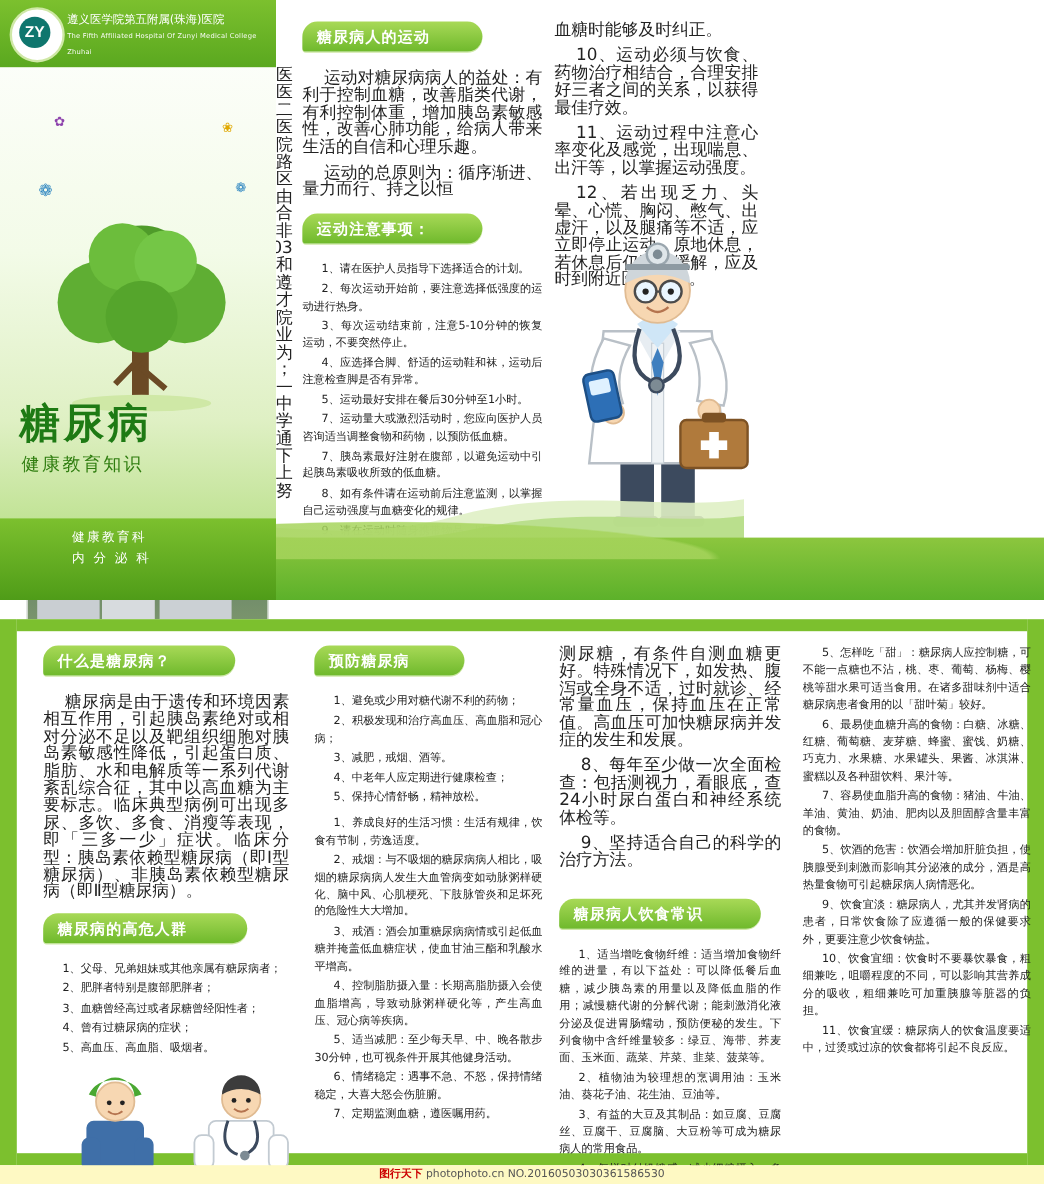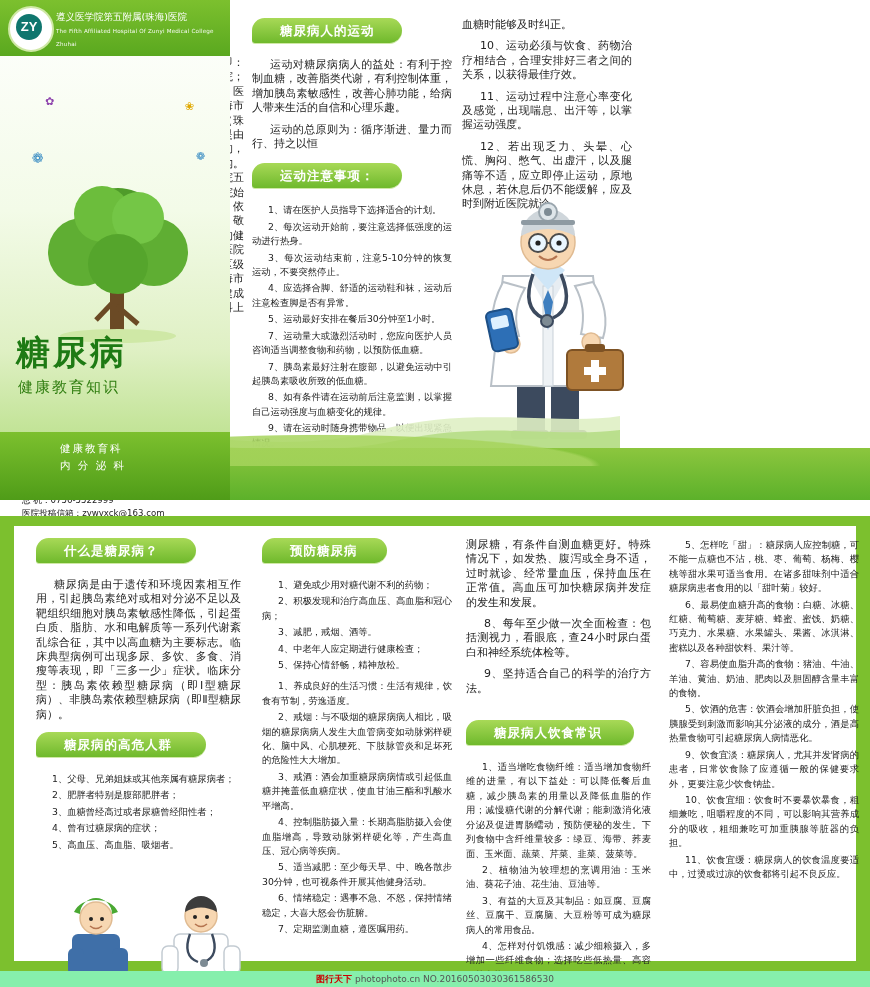--- a/index.html
+++ b/index.html
@@ -17,37 +17,37 @@
   .wave{position:absolute;left:0;bottom:44px;width:620px;height:60px;overflow:hidden;}
   .wave svg{display:block;}
 
   
   .col{position:absolute;top:18px;}
   .col1{left:22px;width:222px;}
   .col2{left:252px;width:200px;}
   .col3{left:462px;width:170px;}
   .col4{left:640px;top:0;width:230px;height:500px;}
 
-  .hdr{position:relative;display:block;height:32px;margin:0 0 8px 0;padding-left:16px;}
+  .hdr{position:relative;display:block;height:32px;margin:0 0 8px 0;}
   .hdr .tagbg{position:absolute;left:0;top:0;height:25px;border-radius:13px 13px 13px 3px;
     background:linear-gradient(180deg,#a8d957 0%,#6fb92c 100%);box-shadow:0 1px 0 #cfe8a6;}
   .hdr .tagtxt{position:relative;display:inline-block;color:#fff;font-size:12.5px;font-weight:bold;
     line-height:25px;padding:0 12px;white-space:nowrap;letter-spacing:1px;
     font-family:"DejaVu Sans","Liberation Sans",sans-serif;}
 
   .title1{position:relative;height:30px;margin-bottom:8px;}
   .title1 .t{font-size:17px;font-weight:bold;color:#1b7a1b;letter-spacing:2px;
     font-family:"DejaVu Sans","Liberation Sans",sans-serif;}
   .title1 .dot{display:inline-block;width:7px;height:7px;background:#7cc02e;border-radius:50%;
     margin-right:5px;vertical-align:middle;}
   .title1 .rule{position:absolute;left:0;bottom:0;width:200px;height:2px;background:#7cc02e;}
   .title1 .rule:after{content:"";position:absolute;right:-0px;top:-4px;width:10px;height:10px;
     border:2px solid #7cc02e;border-radius:50%;background:#fff;}
 
-  p.body{font-size:11px;line-height:14.4px;color:#222;margin:0 0 7px 0;text-align:justify;
+  p.body{font-size:14px;line-height:14.4px;color:#222;margin:0 0 7px 0;text-align:justify;
     font-family:"DejaVu Sans","Liberation Sans",sans-serif;}
   p.body.ind{text-indent:18px;}
   ol.list{margin:0 0 7px 0;padding:0;list-style:none;}
   ol.list li{font-size:9.3px;line-height:14.4px;color:#222;margin:0 0 2px 0;text-align:justify;
     text-indent:16px;font-family:"DejaVu Sans","Liberation Sans",sans-serif;}
 
   .photo{width:200px;height:108px;margin:6px 0 8px 0;border:1px solid #cfd6cf;
     background:linear-gradient(180deg,#b9c6cf 0%,#8ea2ad 45%,#6f8a6a 46%,#86a06f 100%);position:relative;overflow:hidden;}
   .photo .b1{position:absolute;left:8px;top:22px;width:52px;height:54px;background:#c9ced2;border-top:6px solid #aeb5ba;}
   .photo .b2{position:absolute;left:62px;top:14px;width:44px;height:62px;background:#d7dbde;border-top:6px solid #b7bec2;}
@@ -90,21 +90,21 @@
   .bot-panel .topstrip{position:absolute;left:0;top:0;width:842px;height:10px;background:#7cc02e;}
   .bot-panel .botstrip{position:absolute;left:0;bottom:0;width:842px;height:10px;background:#7cc02e;}
   .bcol{position:absolute;top:22px;}
   .bc1{left:22px;width:205px;}
   .bc2{left:248px;width:190px;}
   .bc3{left:452px;width:185px;}
   .bc4{left:655px;width:190px;}
 
   .people{position:absolute;left:18px;top:352px;width:215px;height:90px;}
 
-  .footer{position:absolute;left:0;bottom:0;width:870px;height:16px;background:#86efac;
+  .footer{position:absolute;left:0;bottom:0;width:870px;height:16px;background:#fef9c3;
     font-size:9px;color:#555;text-align:center;line-height:16px;
     font-family:"DejaVu Sans","Liberation Sans",sans-serif;}
   .footer .logo{color:#c00;font-weight:bold;}
 </style>
 </head>
 <body>
 
 <div class="page">
 
   <div class="top-panel">

